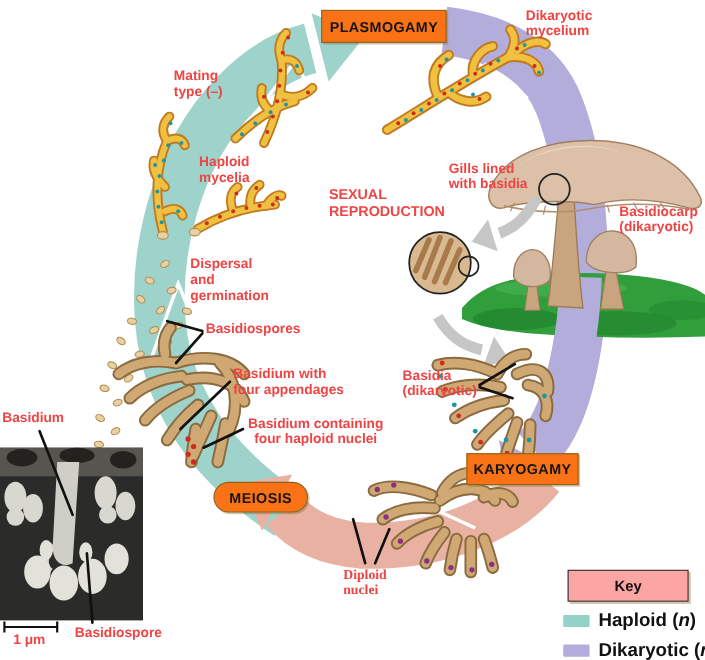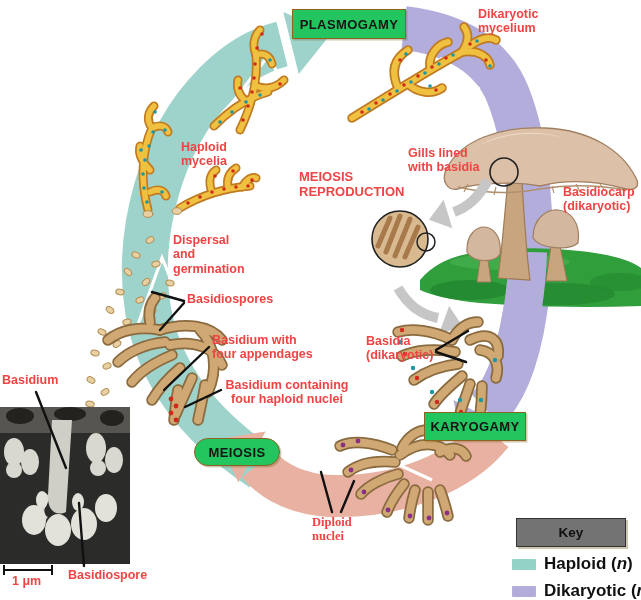--- a/index.html
+++ b/index.html
@@ -1,26 +1,26 @@
 <!DOCTYPE html>
 <html><head>
 <meta charset="utf-8">
 <style>
   html,body{margin:0;padding:0;background:#fff;}
   #stage{position:relative;width:641px;height:600px;background:#fff;overflow:hidden;
          font-family:"Liberation Sans",sans-serif;}
   #art{position:absolute;left:0;top:0;z-index:1;}
   .lbl{position:absolute;z-index:3;font-weight:bold;font-size:12.5px;line-height:1.15;
        color:#ef4444;white-space:normal;}
-  .stage-box{position:absolute;z-index:3;background:#22c55e;border:1.6px solid #8a6420;
+  .stage-box{position:absolute;z-index:3;background:#f97316;border:1.6px solid #8a6420;
        font-weight:bold;font-size:13px;color:#151515;text-align:center;
        display:flex;align-items:center;justify-content:center;letter-spacing:.4px;
        box-shadow:1.5px 1.5px 0 rgba(120,100,40,.35);}
   .key-wrap{position:absolute;z-index:3;}
-  .key-title{width:108px;height:27px;background:#737373;border:1.6px solid #333;
+  .key-title{width:108px;height:27px;background:#fca5a5;border:1.6px solid #333;
        font-weight:bold;font-size:13.5px;color:#111;display:flex;align-items:center;
        justify-content:center;box-shadow:2px 2px 0 rgba(130,110,50,.4);}
   .key-row{display:flex;align-items:center;margin-top:7px;}
   .key-swatch{width:24px;height:11px;margin-right:8px;border-radius:1px;flex:0 0 auto;}
   .key-text{font-weight:bold;font-size:17px;color:#111;white-space:nowrap;}
   .key-text .it{font-style:italic;}
 </style>
 </head>
 <body>
 
@@ -362,22 +362,23 @@
     <line x1="36" y1="392" x2="66" y2="468"></line>
     <line x1="84" y1="566" x2="79" y2="503"></line>
   </g>
 </svg>
 
 <div class="stage-box" style="left:292px;top:9px;width:112px;height:28px;">PLASMOGAMY</div>
 <div class="stage-box" style="left:424px;top:412px;width:100px;height:27px;">KARYOGAMY</div>
 <div class="stage-box" style="left:194px;top:438px;width:84px;height:26px;border-radius:14px;">MEIOSIS</div>
 
 <div class="lbl" style="left:478px;top:7px;width:78px;">Dikaryotic mycelium</div>
+<div class="lbl" style="left:158px;top:62px;width:58px;">Mating type (–)</div>
 <div class="lbl" style="left:181px;top:140px;width:56px;">Haploid mycelia</div>
-<div class="lbl" style="left:299px;top:170px;width:120px;font-size:13px;">MEIOSIS REPRODUCTION</div>
+<div class="lbl" style="left:299px;top:170px;width:120px;font-size:13px;">SEXUAL REPRODUCTION</div>
 <div class="lbl" style="left:408px;top:146px;width:74px;">Gills lined with basidia</div>
 <div class="lbl" style="left:563px;top:185px;width:80px;">Basidiocarp (dikaryotic)</div>
 <div class="lbl" style="left:173px;top:233px;width:72px;">Dispersal and germination</div>
 <div class="lbl" style="left:187px;top:292px;width:100px;">Basidiospores</div>
 <div class="lbl" style="left:212px;top:333px;width:102px;">Basidium with four appendages</div>
 <div class="lbl" style="left:223px;top:378px;width:128px;text-align:center;">Basidium containing four haploid nuclei</div>
 <div class="lbl" style="left:366px;top:334px;width:74px;">Basidia (dikaryotic)</div>
 <div class="lbl" style="left:312px;top:515px;width:50px;font-family:Liberation Serif, serif;">Diploid nuclei</div>
 <div class="lbl" style="left:2px;top:373px;width:70px;">Basidium</div>
 <div class="lbl" style="left:68px;top:568px;width:100px;">Basidiospore</div>

